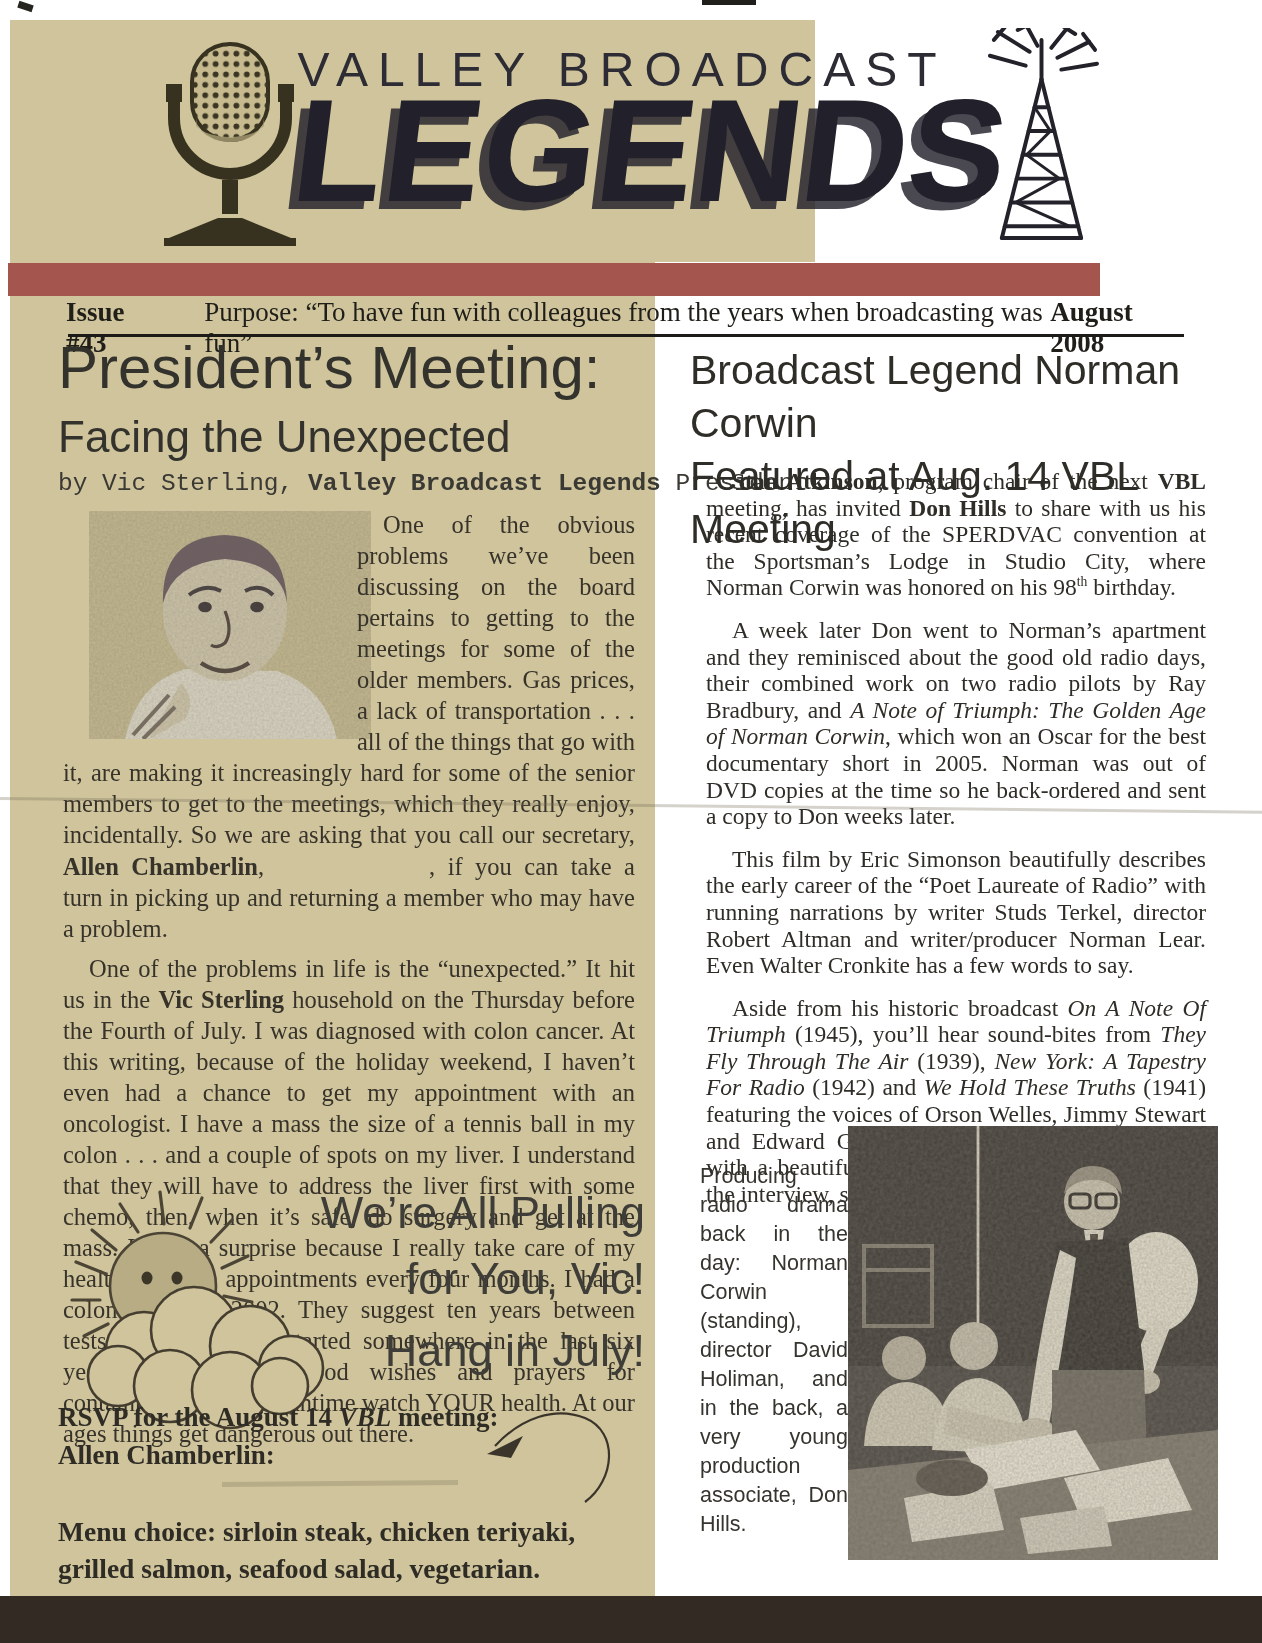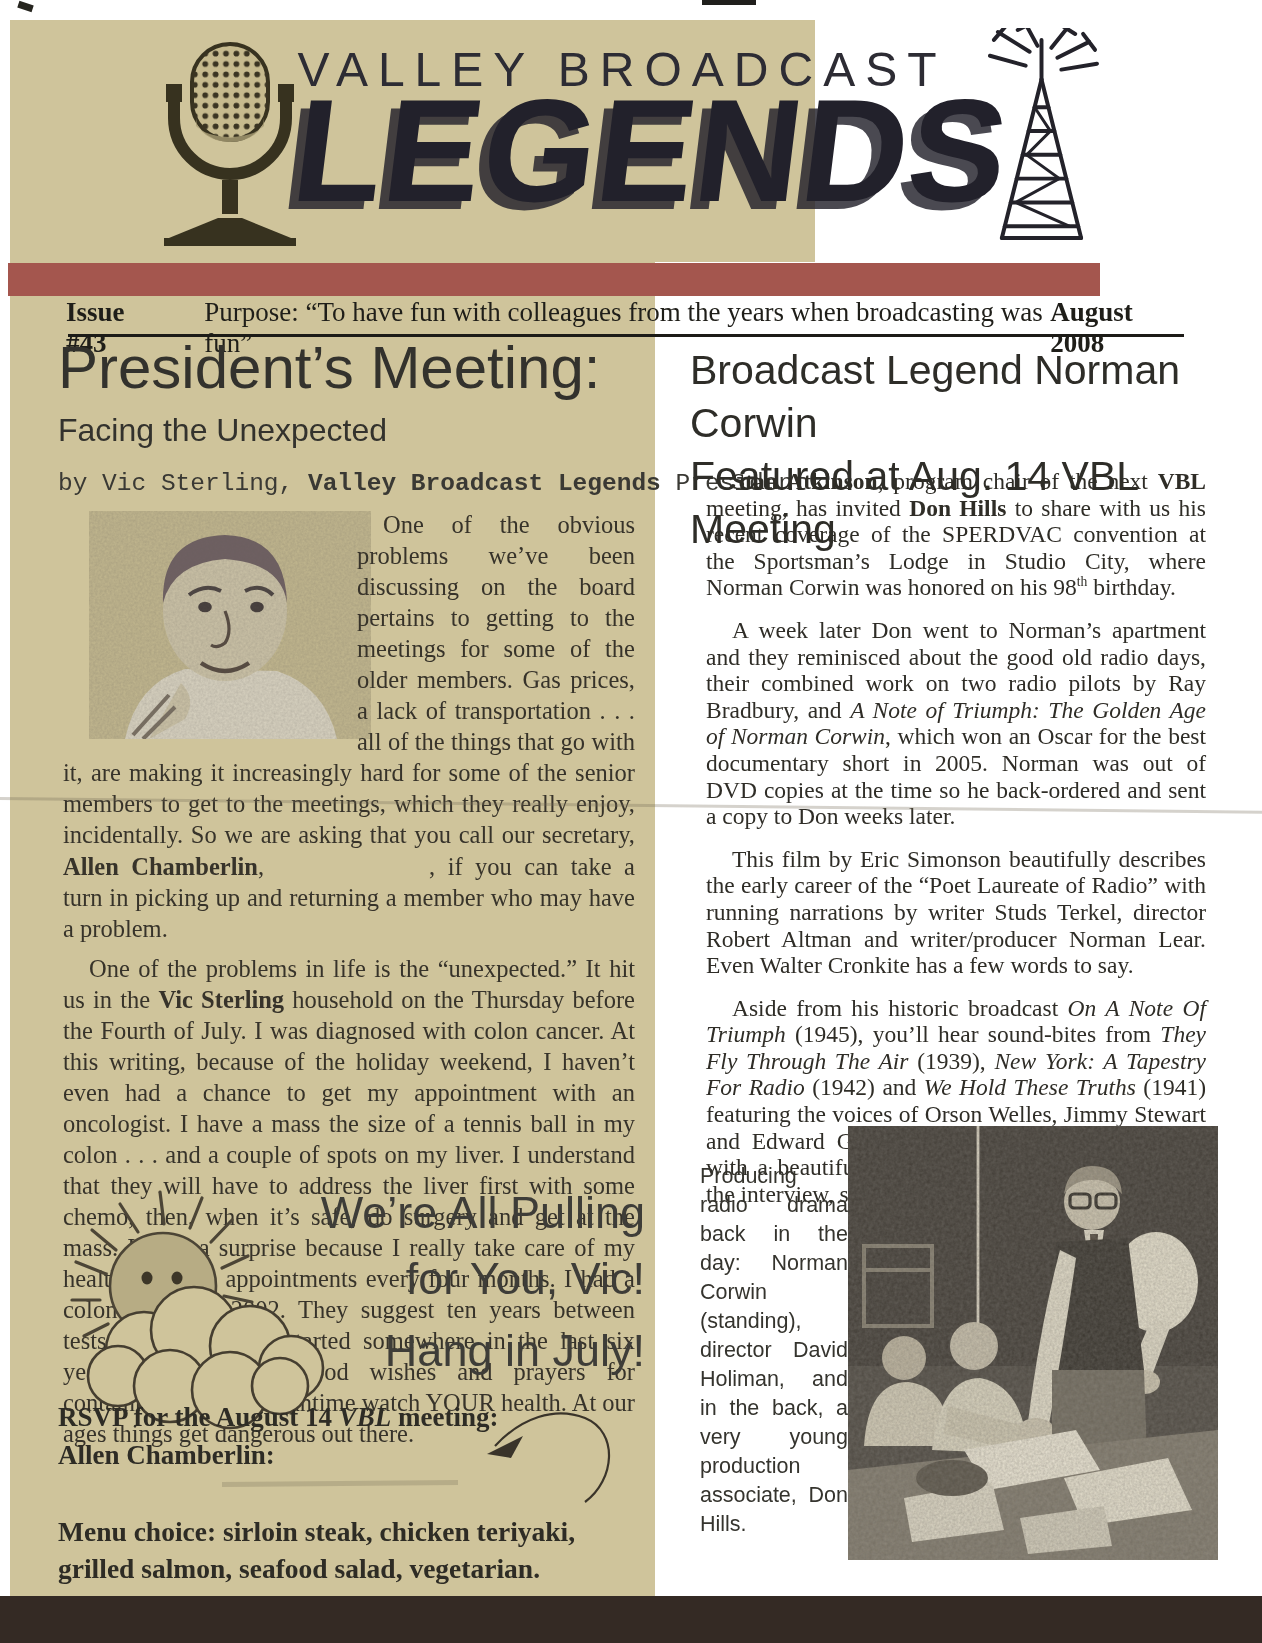--- a/index.html
+++ b/index.html
@@ -36,21 +36,21 @@
   .issue-row{left:66px;top:297px;width:1120px;display:flex;align-items:flex-end;
              font-size:27px;color:#1f1e19;}
   .issue-no{font-weight:bold;}
   .issue-purpose{margin-left:38px;}
   .issue-date{font-weight:bold;margin-left:auto;}
   .issue-rule{left:68px;top:334px;width:1116px;height:3px;background:#1c1b17;}
 
   
   .lh1{left:58px;top:336px;font-family:"Liberation Sans",sans-serif;font-size:60px;
        color:#33322d;line-height:1.05;}
-  .lh2{left:58px;top:412px;font-family:"Liberation Sans",sans-serif;font-size:32px;
+  .lh2{left:58px;top:412px;font-family:"Liberation Sans",sans-serif;font-size:44px;
        color:#33322d;}
   .lbyline{left:58px;top:470px;font-family:Liberation Mono, monospace;font-size:24.5px;
            color:#3a3934;}
   .larticle{left:55px;top:501px;width:588px;font-size:24.5px;line-height:31px;
             text-align:justify;color:#37332a;}
   .larticle p{margin:8px;text-indent:26px;}
   .larticle p + p{margin-top:9px;}
   .photo-float{float:left;width:282px;height:228px;margin:2px 12px 2px 0;}
   .pullquote{left:265px;top:1180px;width:380px;text-align:right;
              font-family:"Liberation Sans",sans-serif;font-size:45px;line-height:1.47;

